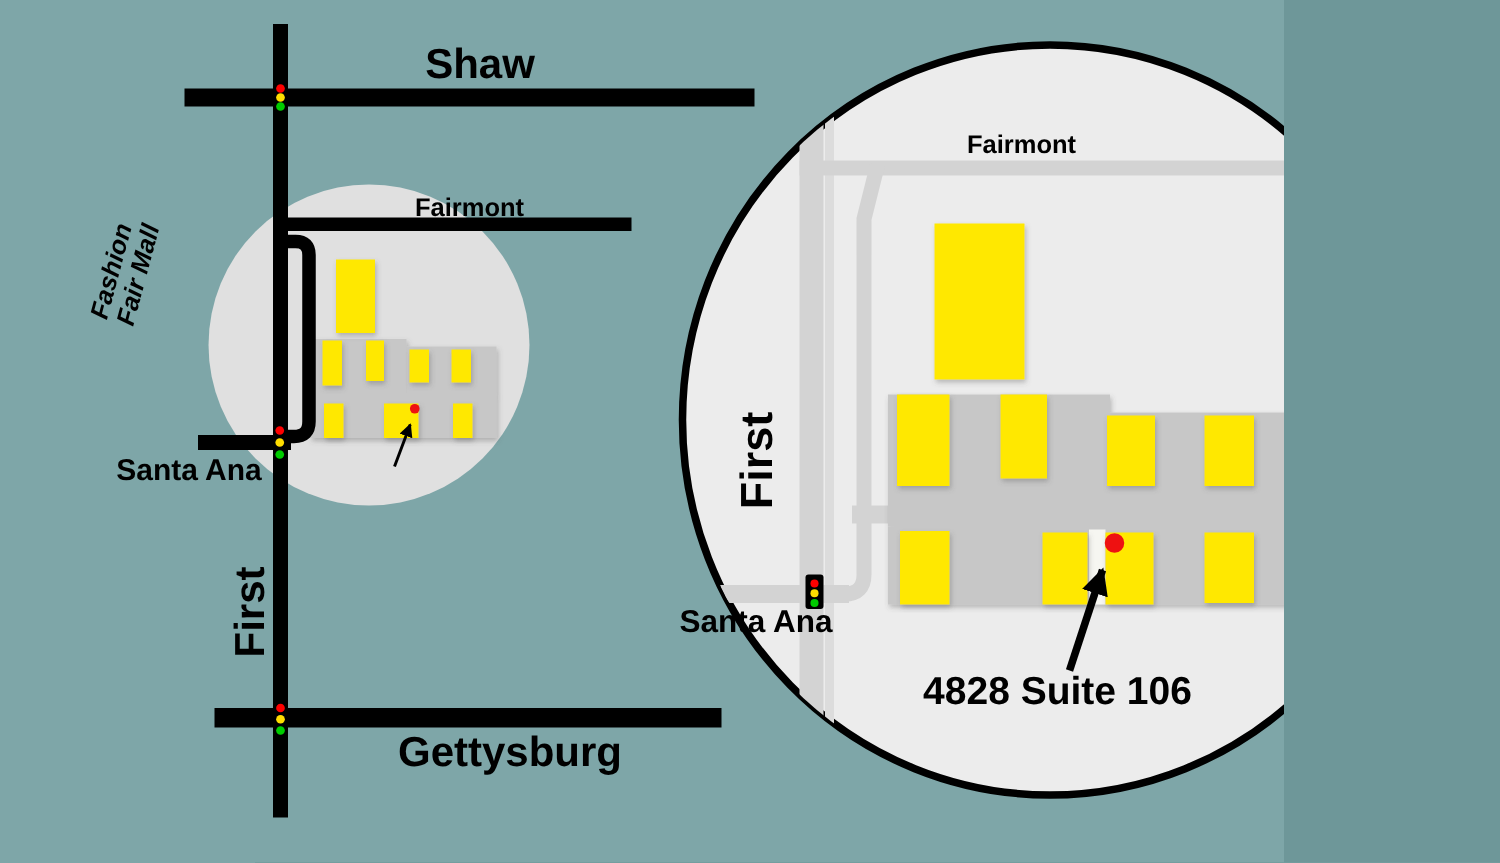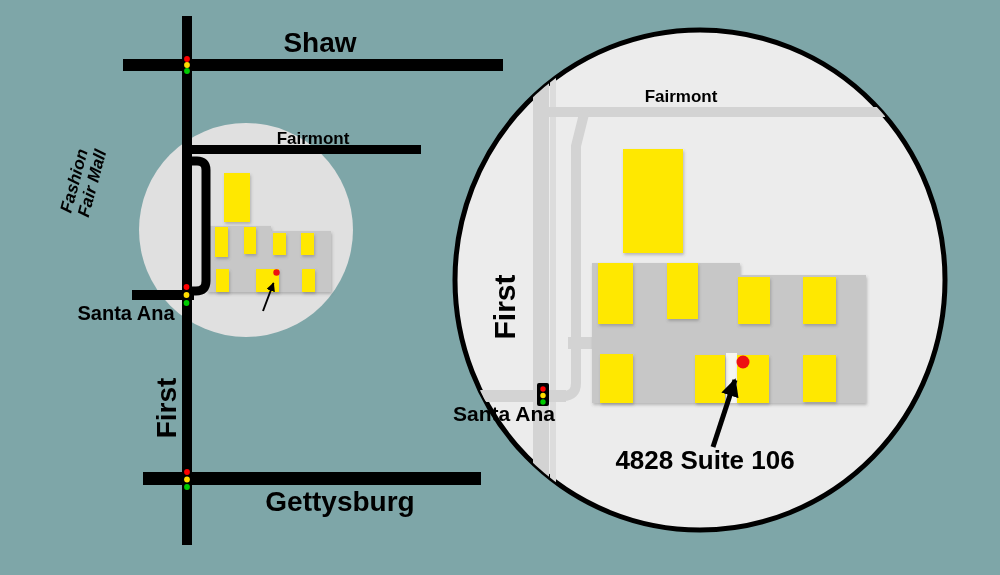--- a/index.html
+++ b/index.html
@@ -1,16 +1,16 @@
 <!DOCTYPE html>
 <html><head>
 <meta charset="utf-8">
 <style>
   html,body{margin:0;padding:0;background:#6e9799;}
-  .stage{position:relative;width:1000px;height:575px;overflow:hidden;}
+  .stage{position:relative;width:856px;height:575px;overflow:hidden;}
   svg{display:block;}
   text{font-family:"Liberation Sans","DejaVu Sans",sans-serif;font-weight:bold;fill:#000000;}
   .t17{font-size:17px;}
   .t20{font-size:20px;}
   .t21{font-size:21px;}
   .t26{font-size:26px;}
   .t28{font-size:28px;}
   .t30{font-size:30px;}
   .italic{font-style:italic;}
   .mid{text-anchor:middle;}

